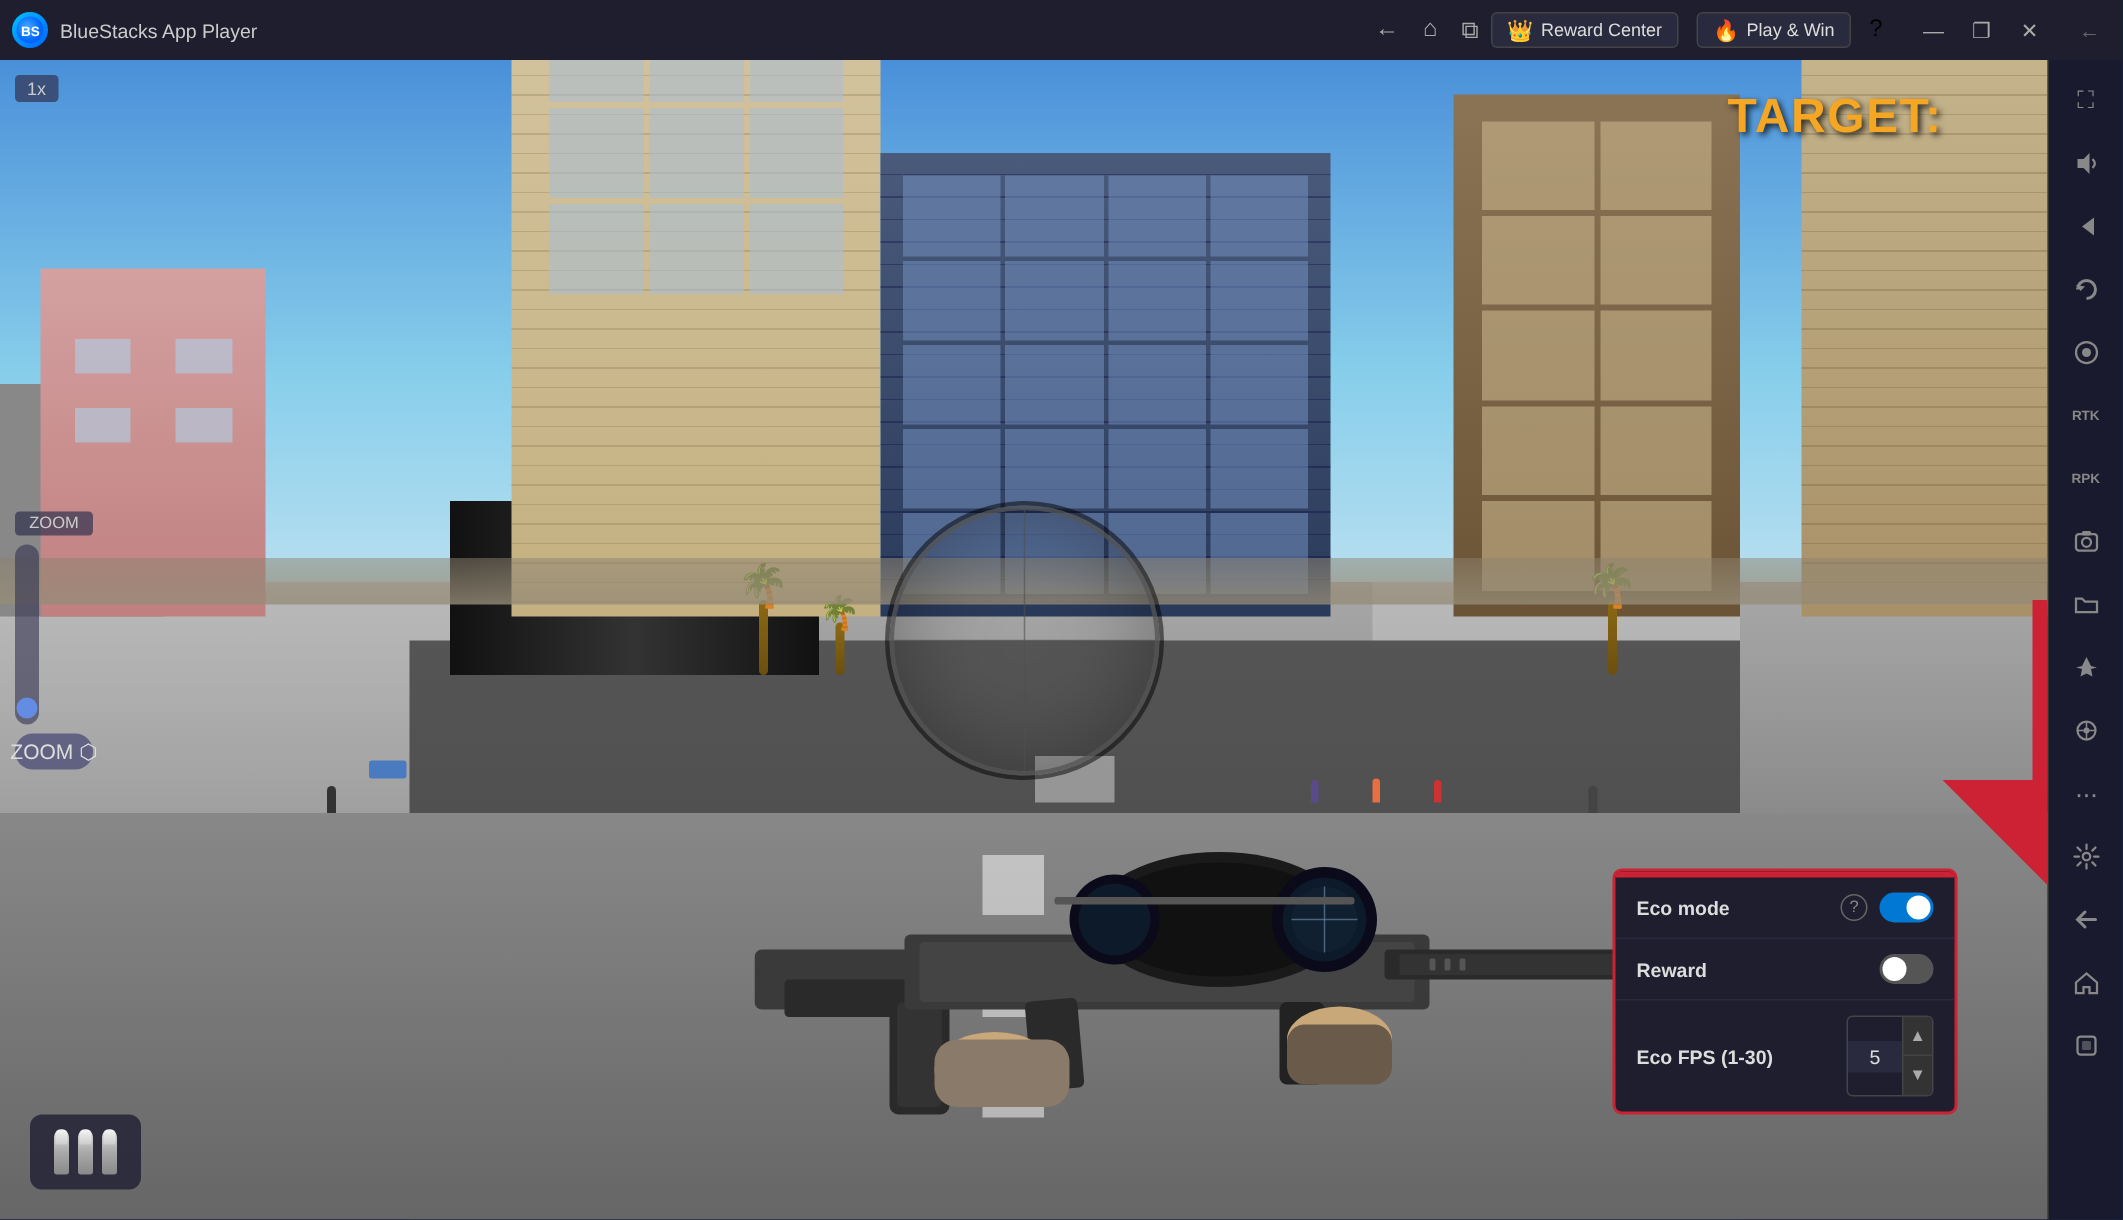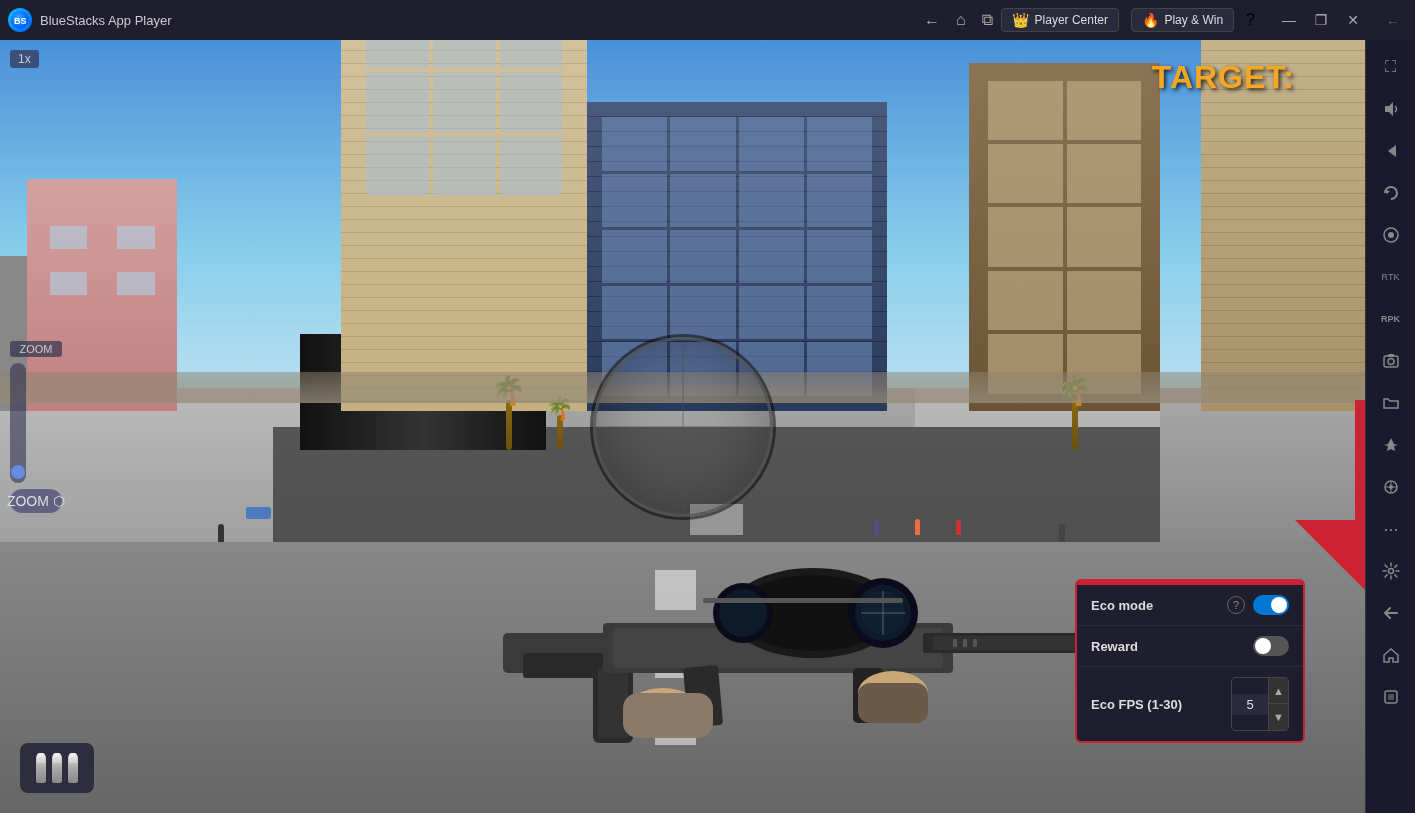--- a/index.html
+++ b/index.html
@@ -547,21 +547,21 @@
 
   <div class="title-bar-nav">
     <span class="nav-icon">←</span>
     <span class="nav-icon">⌂</span>
     <span class="nav-icon">⧉</span>
   </div>
 
   <div class="title-bar-rewards">
     <div class="reward-btn">
       <span class="crown">👑</span>
-      <span>Player Center</span>
+      <span>Reward Center</span>
     </div>
     <div class="reward-btn">
       <span class="fire">🔥</span>
       <span>Play &amp; Win</span>
     </div>
     <span class="nav-icon">?</span>
   </div>
 
   <div class="title-bar-controls">
     <div class="ctrl-btn">—</div>
@@ -828,21 +828,21 @@
         <path d="M3,9 A6,6 0 1,1 9,15" stroke="#888" stroke-width="2" fill="none"></path>
         <polygon points="2,6 5,10 8,7" fill="#888"></polygon>
       </svg>
     </div>
     <div class="sidebar-icon">
       <svg width="18" height="18" viewBox="0 0 18 18">
         <circle cx="9" cy="9" r="7" stroke="#888" stroke-width="1.5" fill="none"></circle>
         <circle cx="9" cy="9" r="3" fill="#888"></circle>
       </svg>
     </div>
-    <div class="sidebar-icon" style="font-size:9px;font-weight:normal;color:#888;">RTK</div>
+    <div class="sidebar-icon" style="font-size:9px;font-weight:bold;color:#888;">RTK</div>
     <div class="sidebar-icon" style="font-size:9px;font-weight:bold;color:#888;">RPK</div>
     <div class="sidebar-icon">
       <svg width="18" height="18" viewBox="0 0 18 18">
         <rect x="2" y="4" width="14" height="11" rx="2" stroke="#888" stroke-width="1.5" fill="none"></rect>
         <circle cx="9" cy="9.5" r="3" stroke="#888" stroke-width="1.5" fill="none"></circle>
         <rect x="6" y="2" width="6" height="3" rx="1" fill="#888"></rect>
       </svg>
     </div>
     <div class="sidebar-icon">
       <svg width="18" height="18" viewBox="0 0 18 18">

